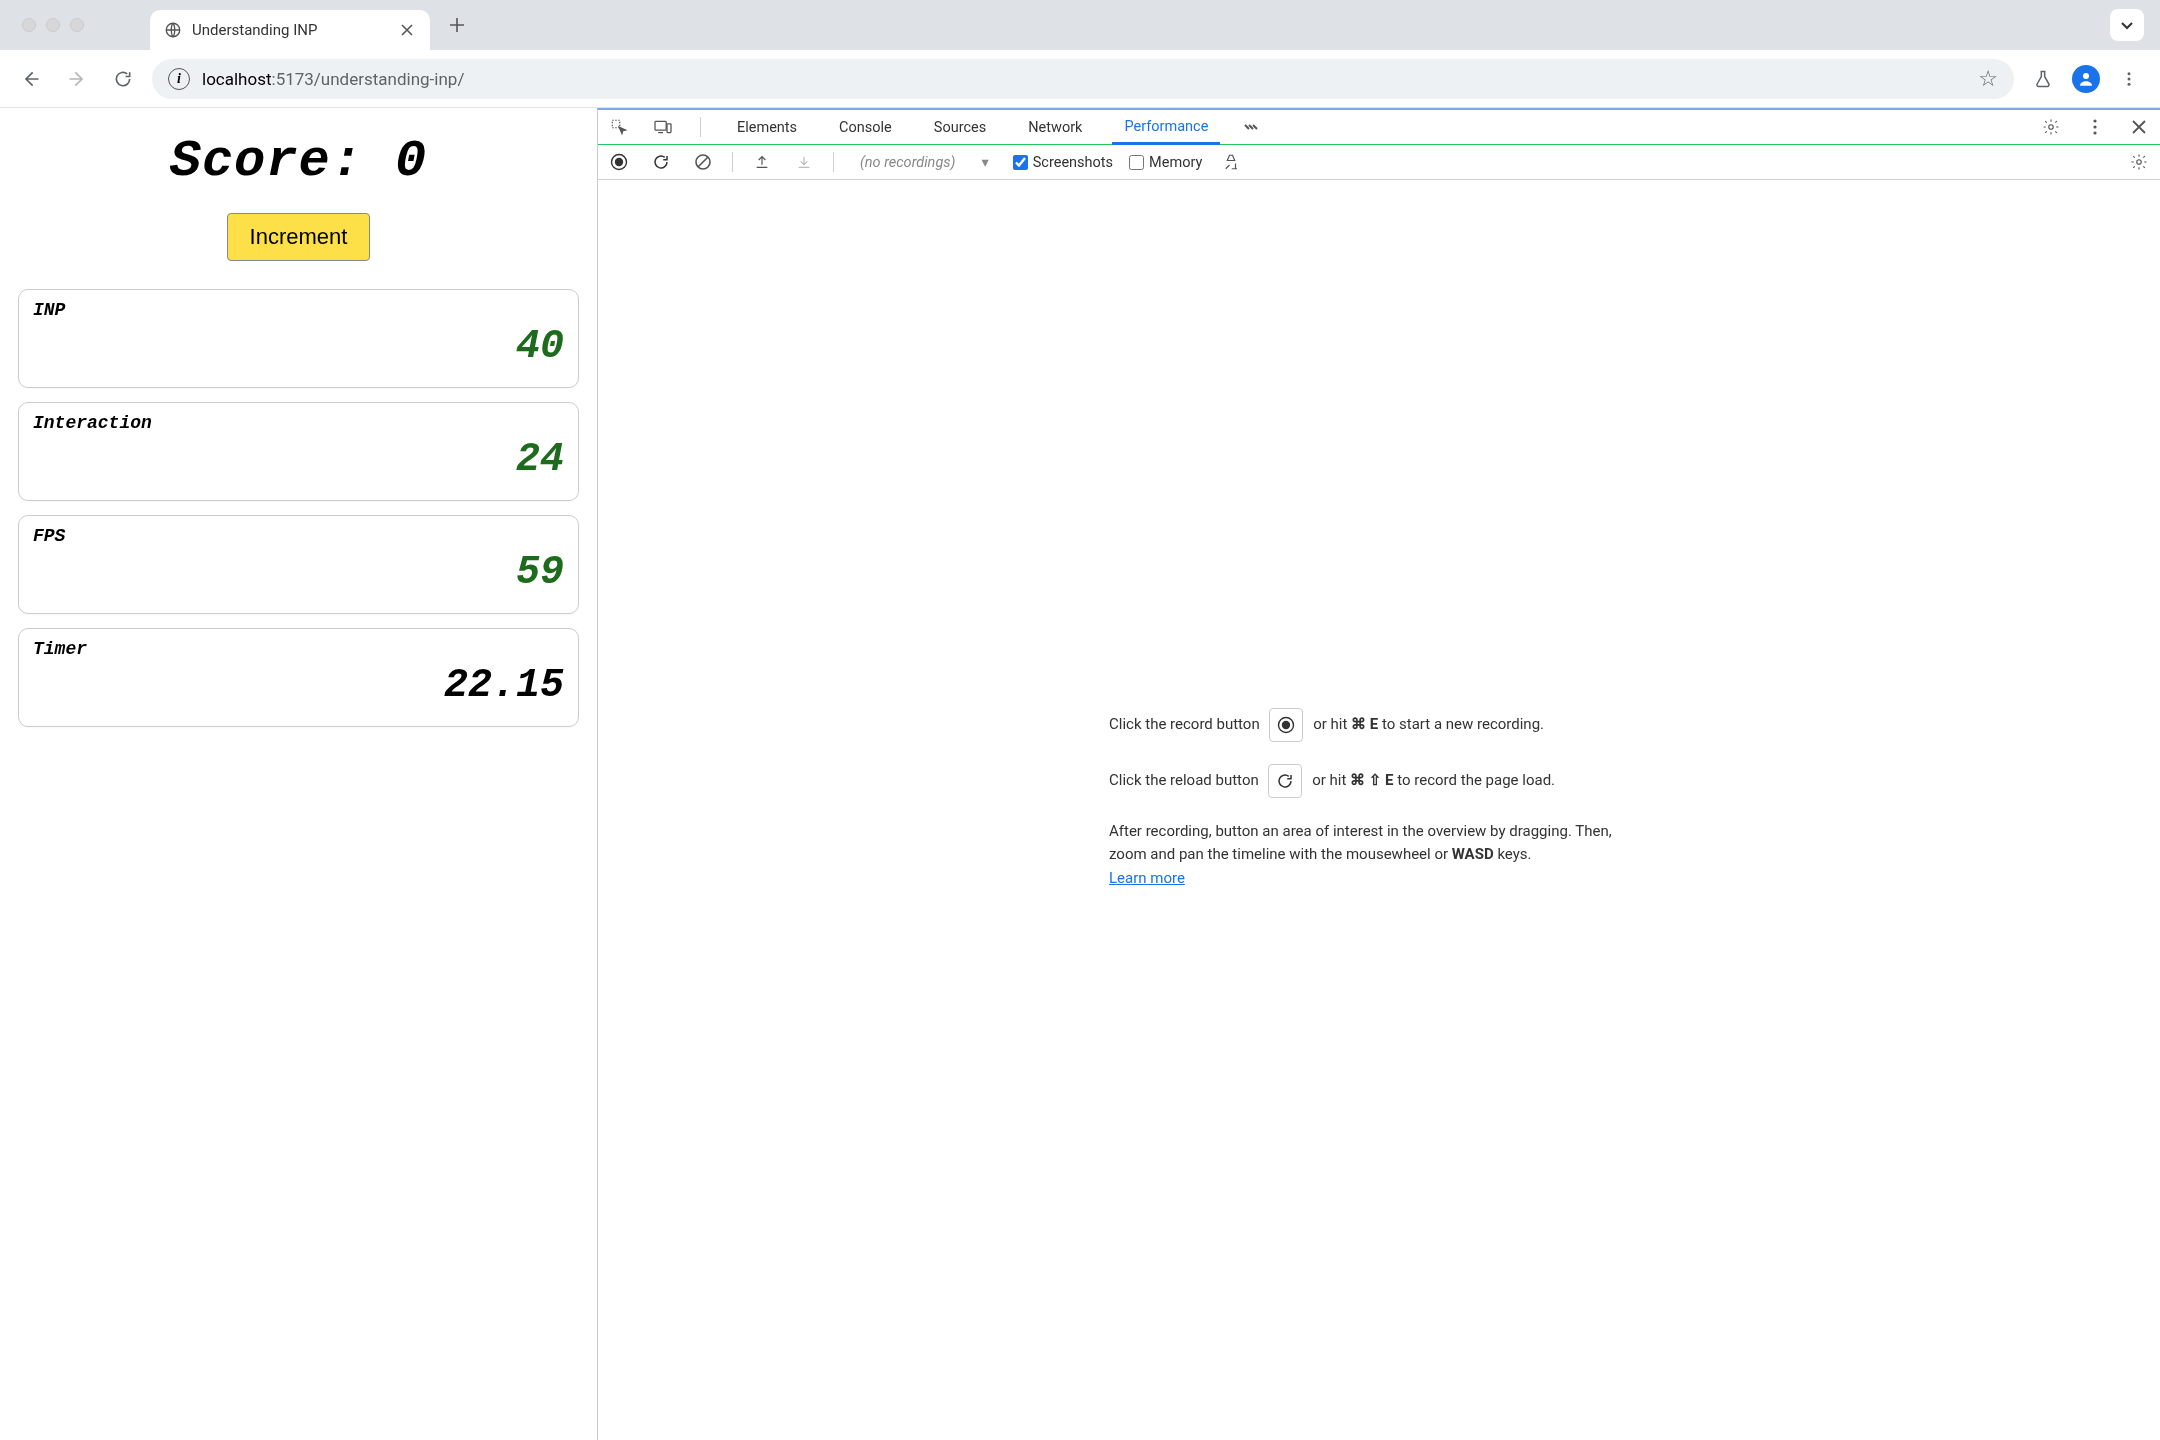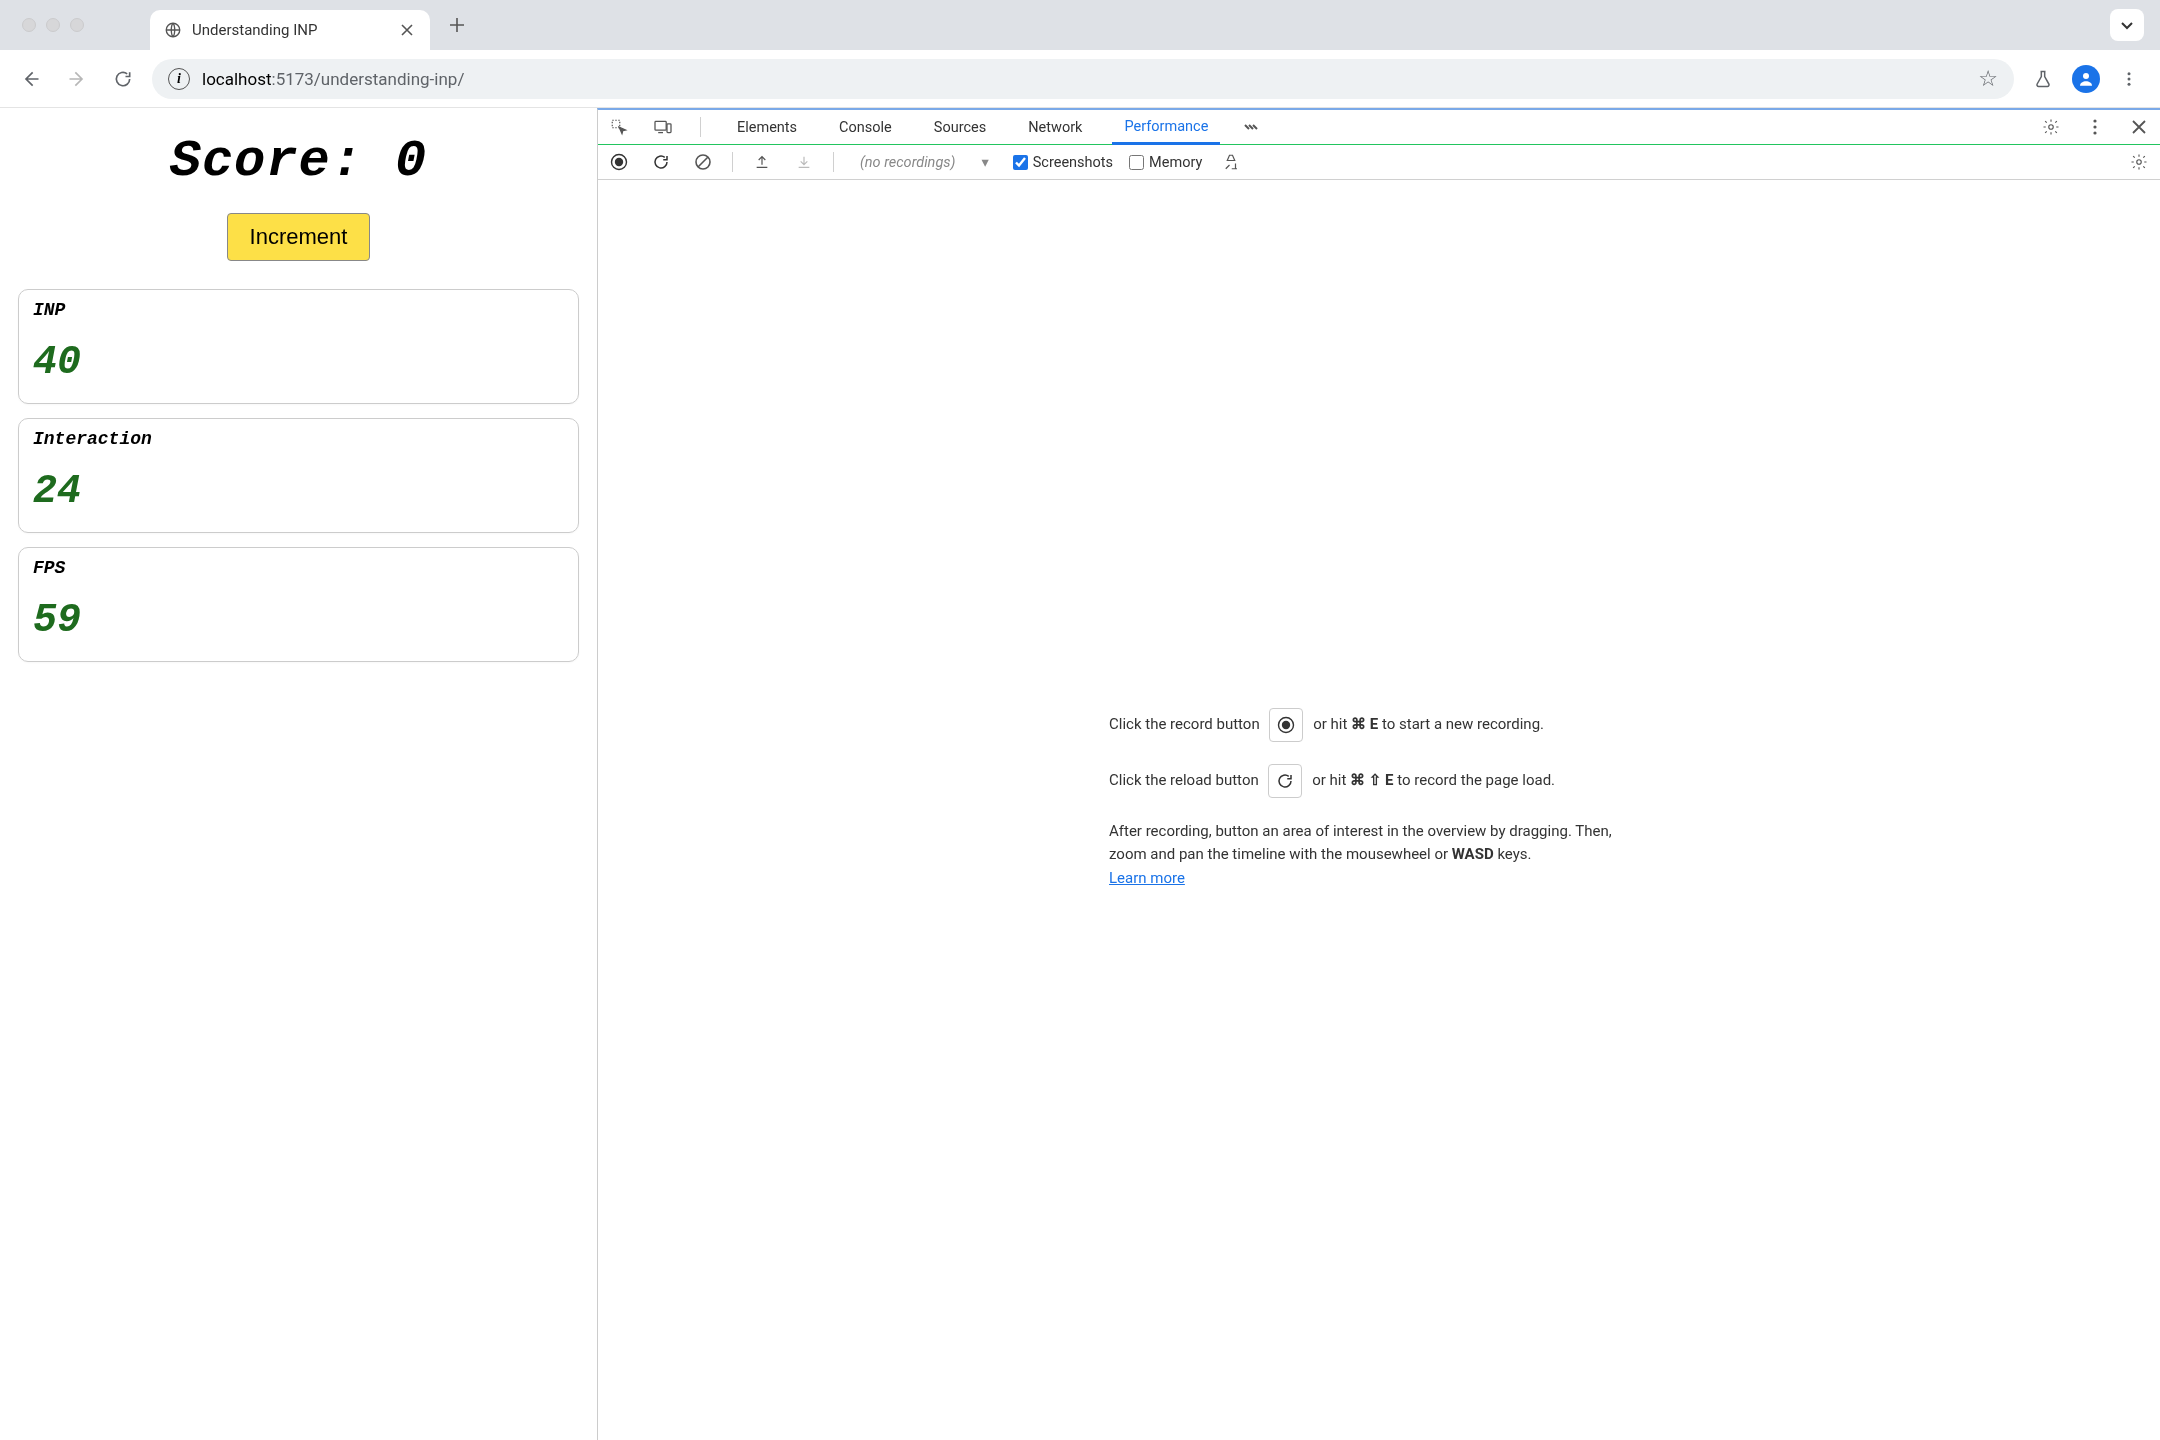--- a/index.html
+++ b/index.html
@@ -192,22 +192,22 @@
       font-family: "Courier New", monospace;
       font-weight: 800;
       font-style: italic;
       font-size: 18px;
     }
     .metric-value {
       font-family: "Courier New", monospace;
       font-weight: 800;
       font-style: italic;
       font-size: 40px;
-      text-align: left;
-      margin-top: 20px;
+      text-align: right;
+      margin-top: 4px;
     }
     .metric-value.green { color: #1e6b1e; }
     .metric-value.black { color: #000; }
     .devtools {
       flex: 1;
       border-left: 1px solid #ccc;
       border-top: 2px solid #7aa9e8;
       display: flex;
       flex-direction: column;
       background: #fff;
@@ -376,20 +376,24 @@
         <div class="metric-label">INP</div>
         <div class="metric-value green">40</div>
       </div>
       <div class="metric-card">
         <div class="metric-label">Interaction</div>
         <div class="metric-value green">24</div>
       </div>
       <div class="metric-card">
         <div class="metric-label">FPS</div>
         <div class="metric-value green">59</div>
+      </div>
+      <div class="metric-card">
+        <div class="metric-label">Timer</div>
+        <div class="metric-value black">22.15</div>
       </div>
     </div>
 
     <div class="devtools">
       <div class="dt-tabs">
         <div class="dt-icon-btn">
           <svg width="18" height="18" viewBox="0 0 24 24" stroke="#555" stroke-width="1.6" fill="none">
               <rect x="3" y="3" width="10" height="10" stroke-dasharray="2 2"></rect>
               <path d="M12 12l9 4-4 1-1 4z" fill="#555"></path>
             </svg>

